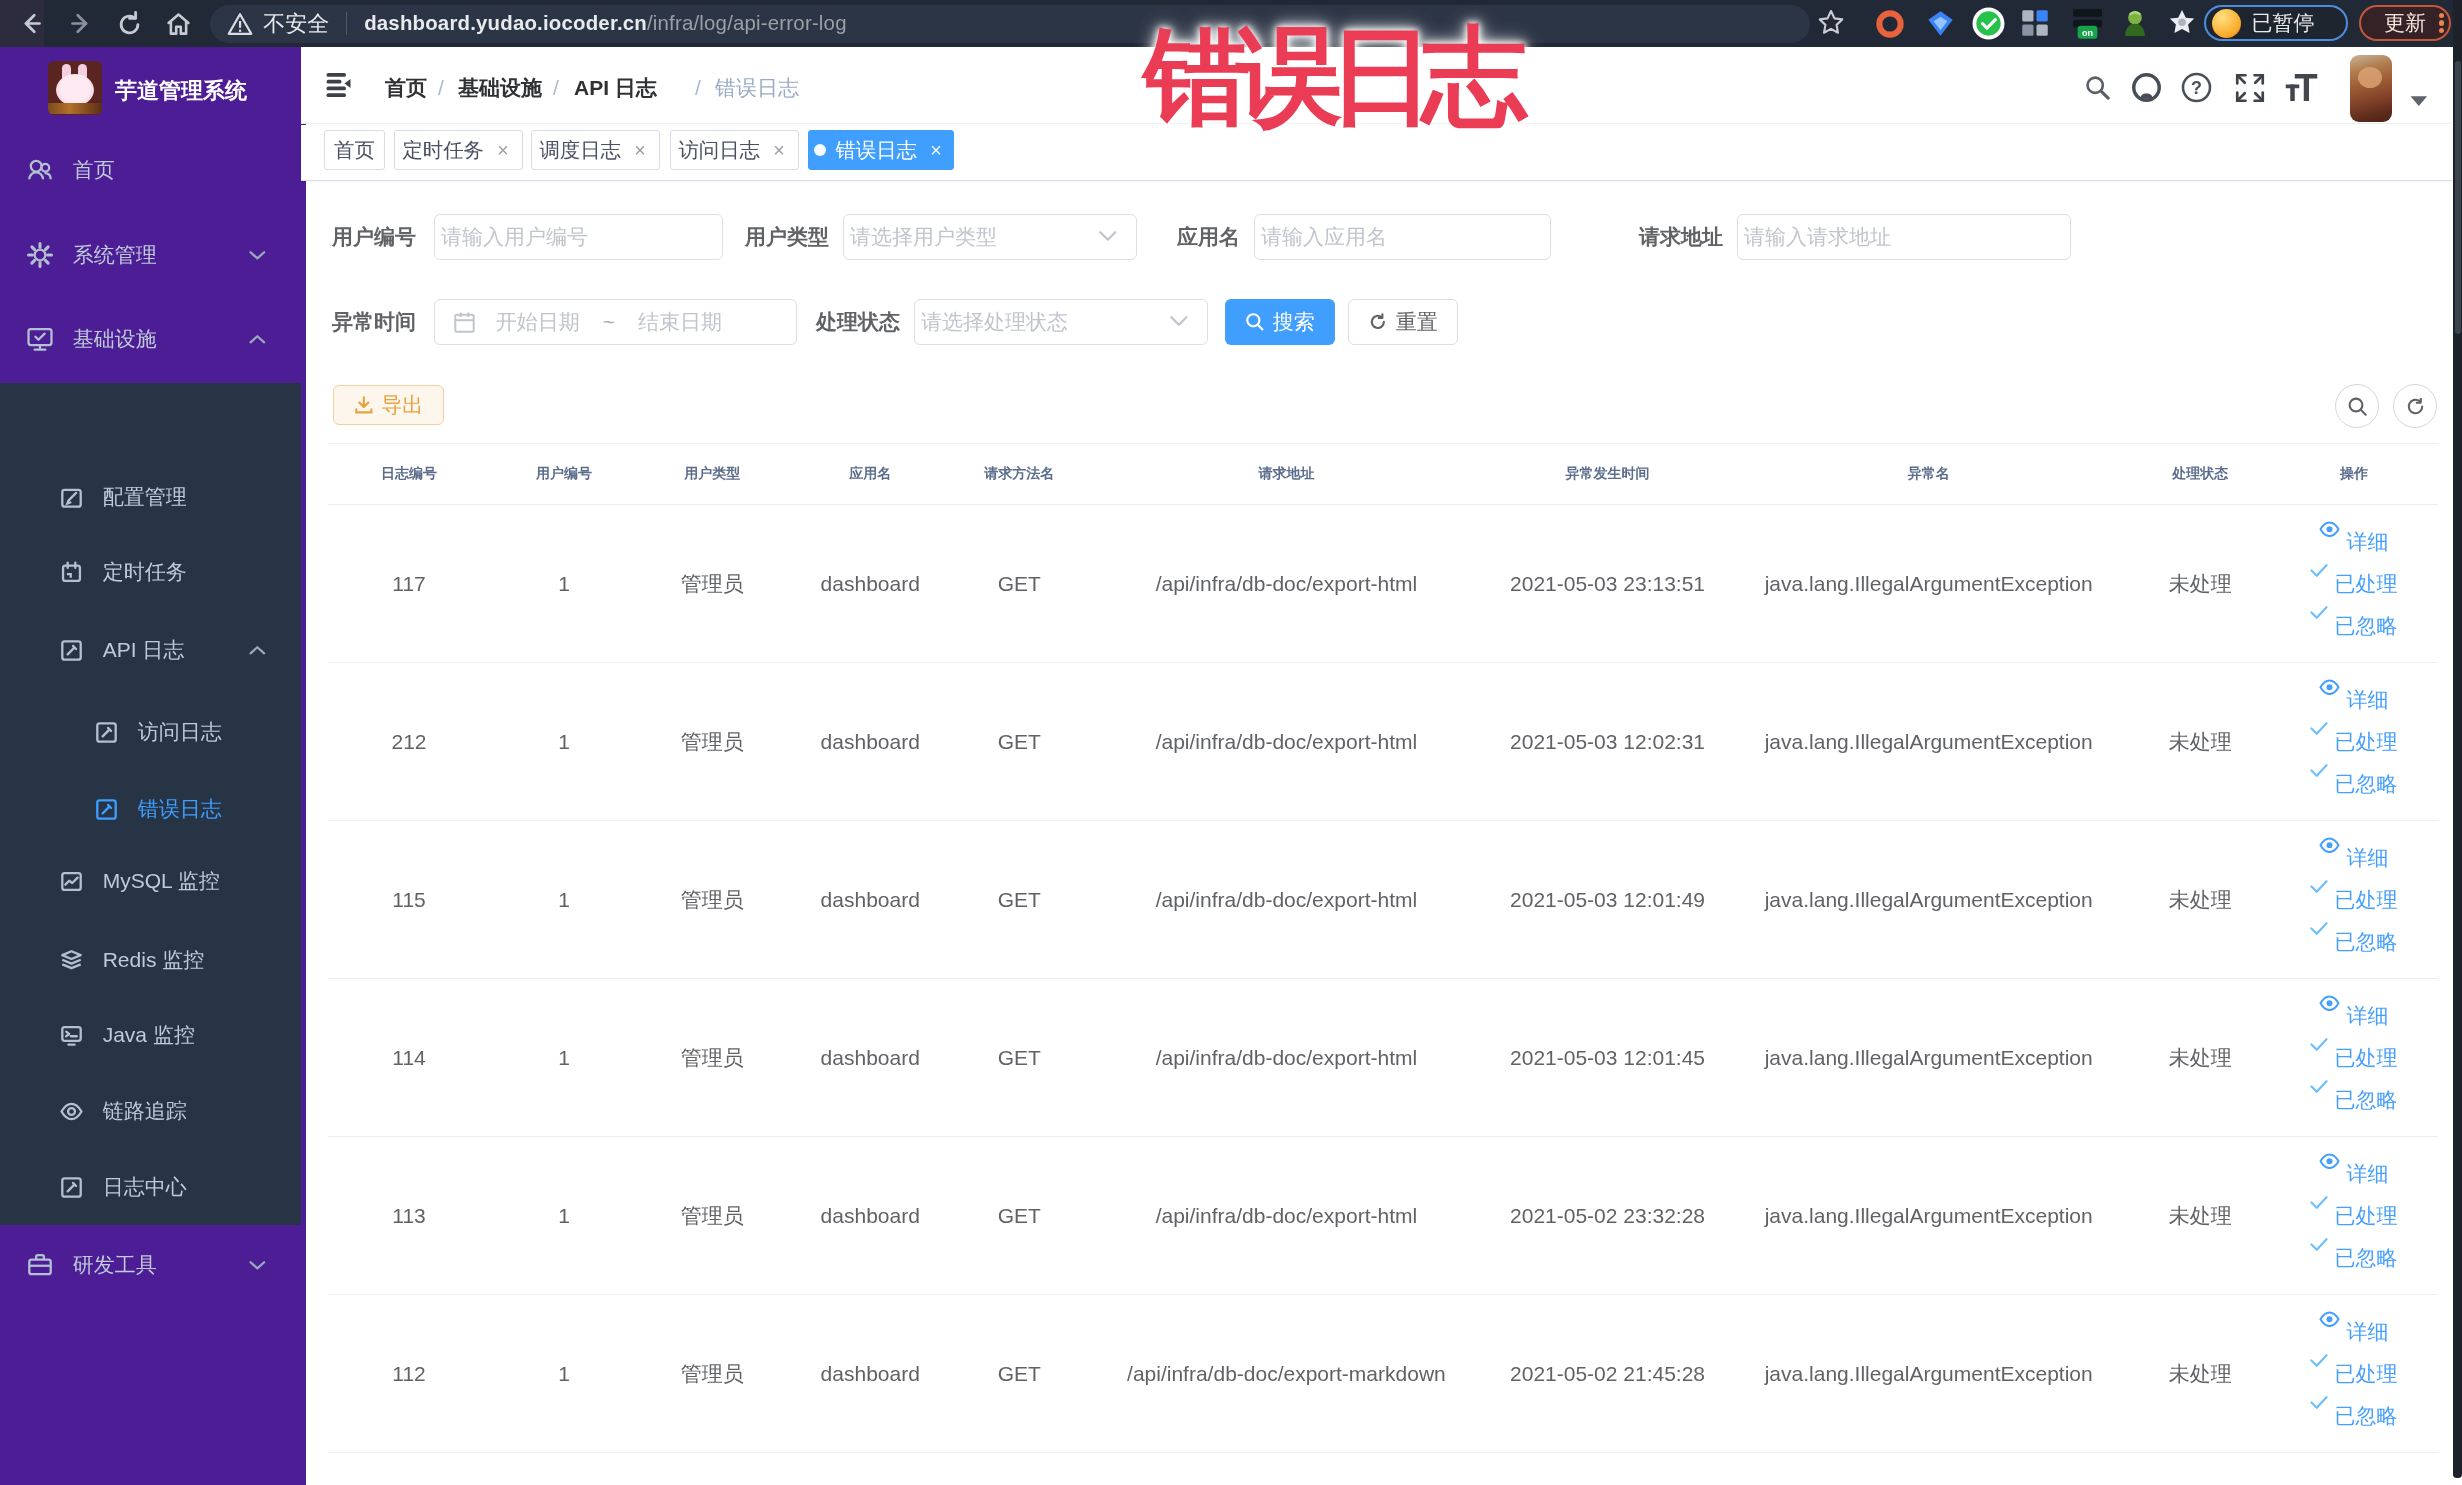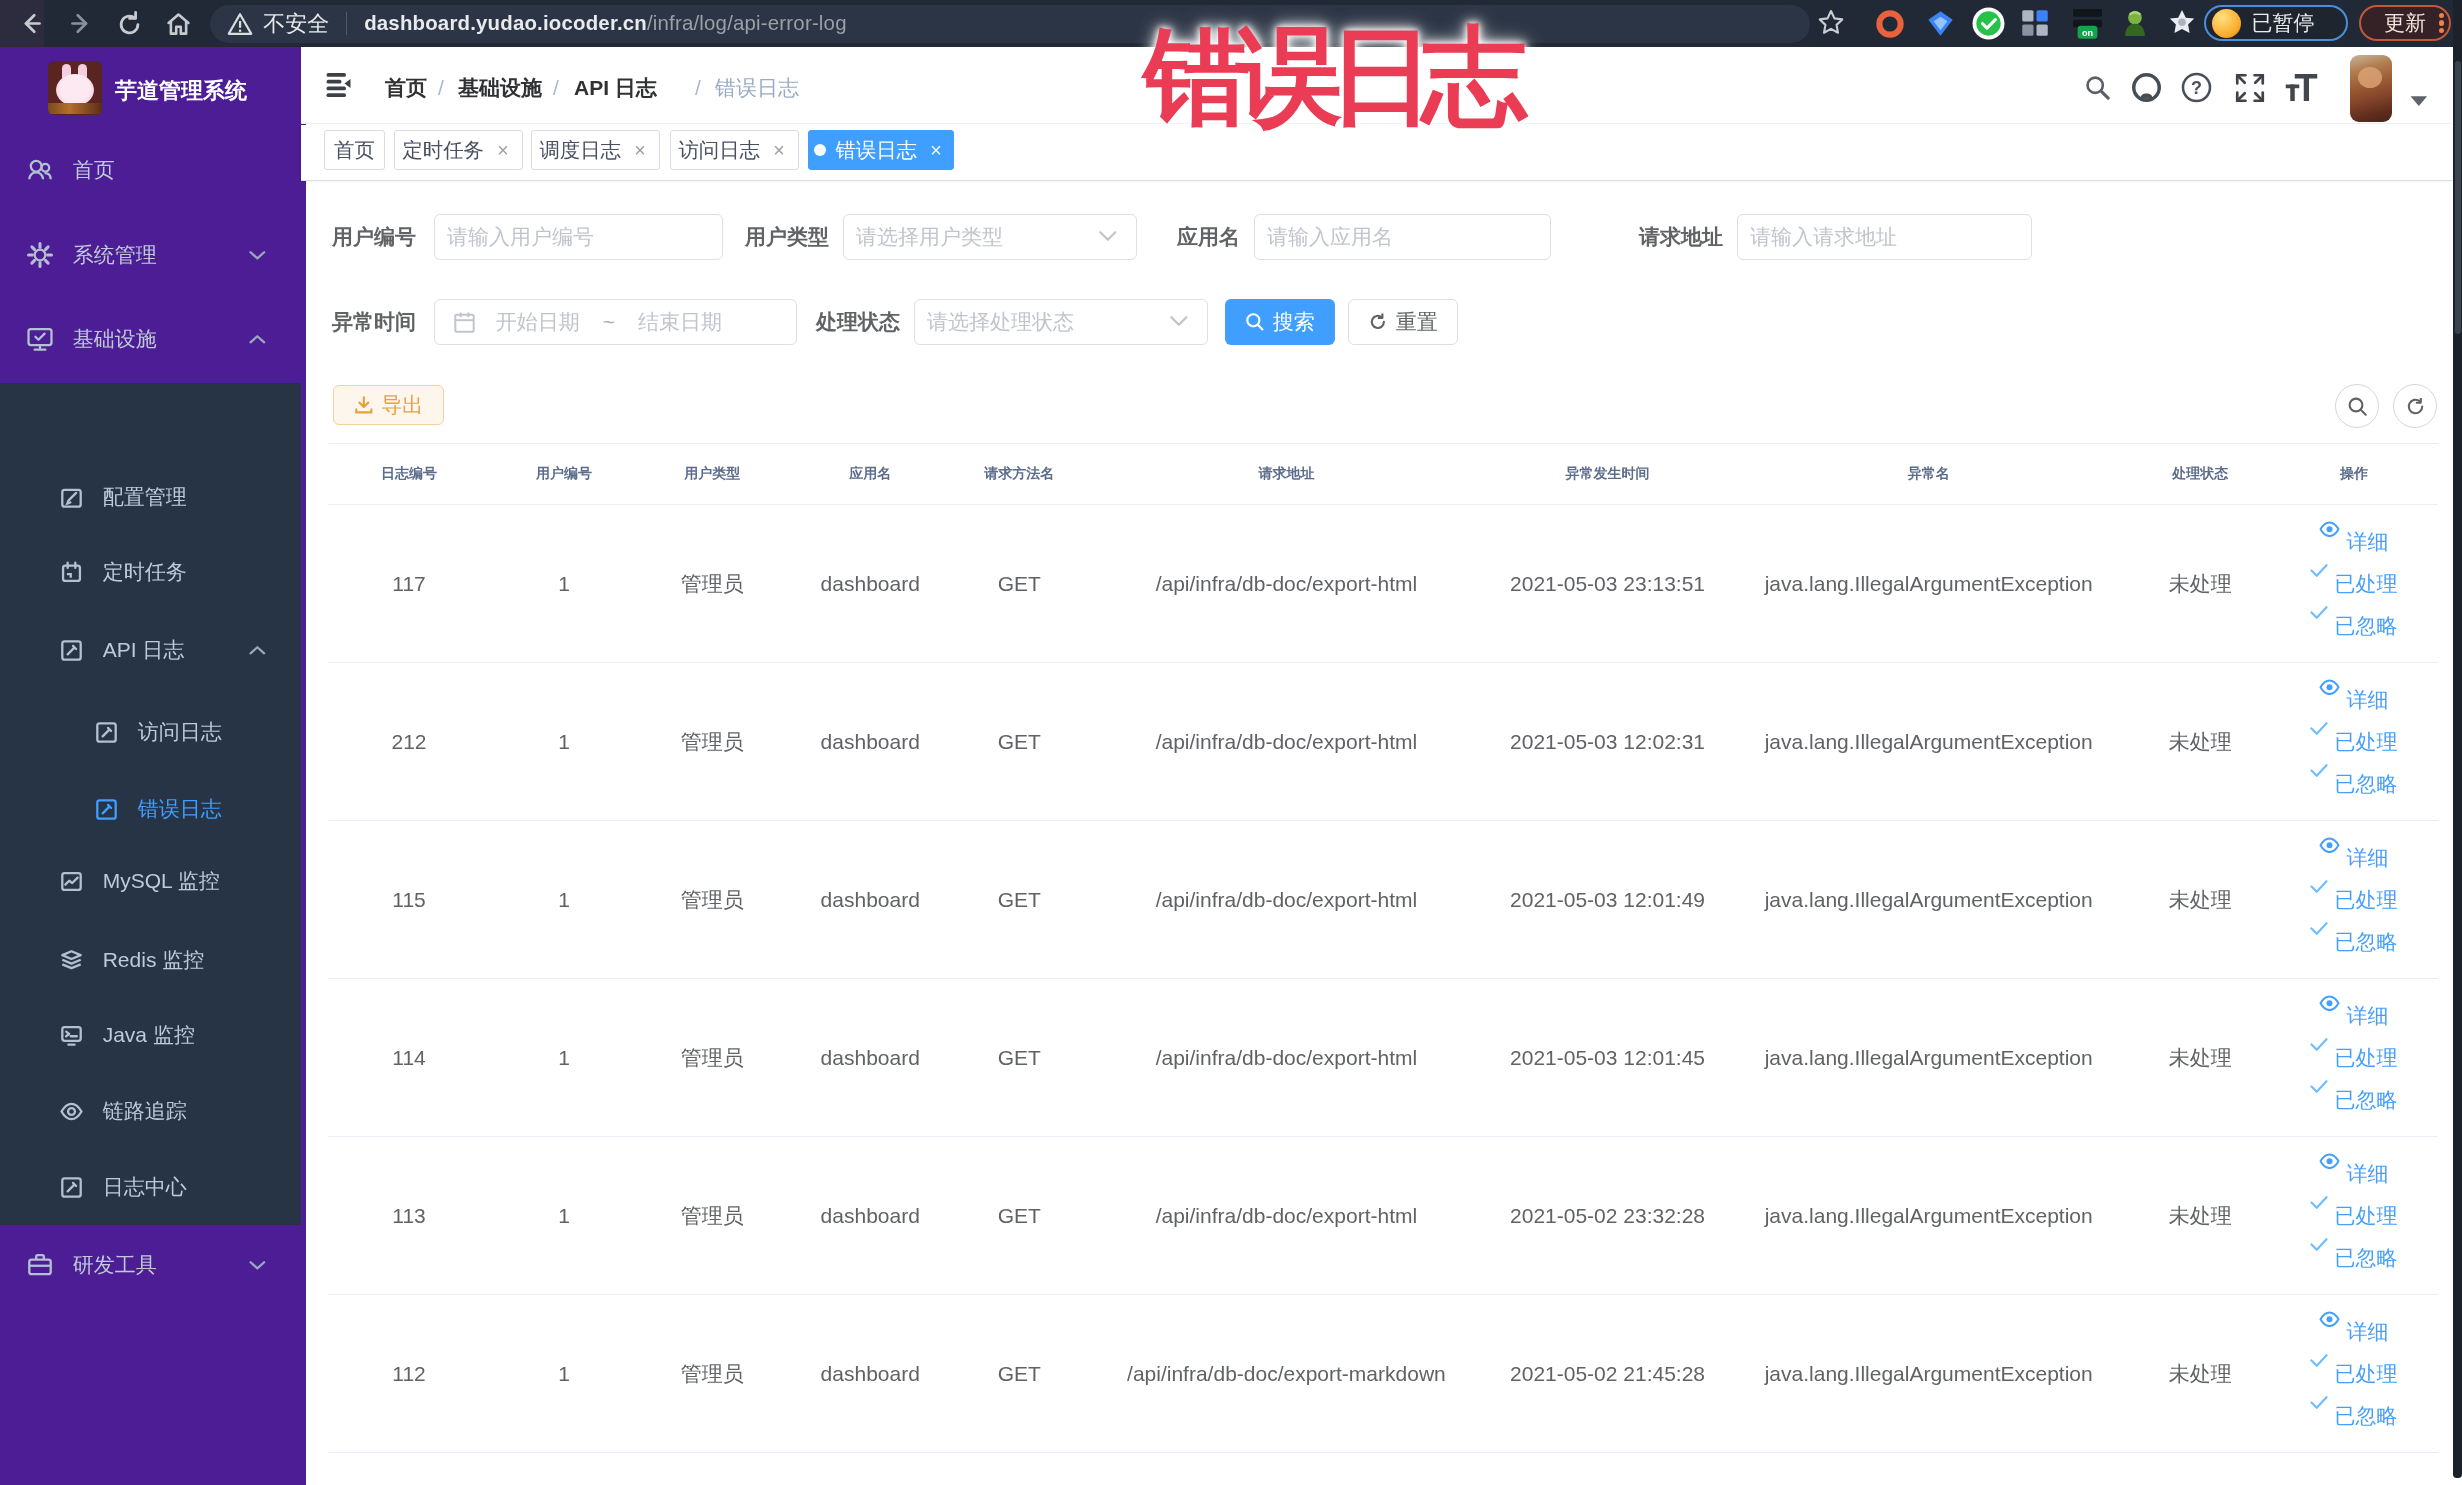--- a/index.html
+++ b/index.html
@@ -58,21 +58,21 @@
 .bc.b1{color:#303133;font-weight:700}
 .bc.sep{color:#aab8d0;font-weight:400}
 .bc.b2{color:#99aac4}
 
 .nico{position:absolute;top:71px}
 #avatar{position:absolute;left:2350px;top:55px;width:42px;height:67px;border-radius:9px;background:linear-gradient(165deg,#c9b49a 0%,#b17e50 22%,#9a5a33 45%,#81422a 65%,#5e2c1c 85%,#4a241a 100%);overflow:hidden}
 #avatar i{position:absolute;left:8.3px;top:12px;width:24px;height:21px;border-radius:50%;background:#d9a273;opacity:.85}
 
 .flabel{position:absolute;height:46px;line-height:46px;font-size:21px;font-weight:700;color:#606266;text-align:right}
 .finput{position:absolute;height:46px;border:1.5px solid #dcdfe6;border-radius:6px;background:#fff;display:flex;align-items:center;font-size:21px;color:#c0c4cc}
-.finput .ph{margin-left:12px}
+.finput .ph{margin-left:6px}
 .finput .chev{position:absolute;right:18px;top:15px}
 .fbtn{position:absolute;height:46px;border-radius:6px;font-size:21px;display:flex;align-items:center;justify-content:center}
 #btnSearch{left:1225px;top:299px;width:110px;background:#409eff;color:#fff}
 #btnReset{left:1348px;top:299px;width:110px;background:#fff;border:1.5px solid #dcdfe6;color:#606266}
 #btnExport{position:absolute;left:333px;top:385px;width:111px;height:40px;background:#fdf6ec;border:1.5px solid #f3d19e;color:#e6a23c;border-radius:6px;font-size:21px;display:flex;align-items:center;justify-content:center}
 .cbtn{position:absolute;top:384px;width:44px;height:44px;border-radius:50%;border:1.5px solid #d4d7de;background:#fff;display:flex;align-items:center;justify-content:center}
 
 #tbl{position:absolute;left:328px;top:443px;width:2110px;border-collapse:collapse;table-layout:fixed}
 #tbl th{height:61px;font-size:14px;font-weight:700;color:#5c6d8c;border-top:0.8px solid #ebeef5;border-bottom:0.8px solid #ebeef5;text-align:center}
 #tbl td{height:158px;font-size:21px;color:#606266;border-bottom:0.8px solid #ebeef5;text-align:center;vertical-align:middle;overflow:hidden;white-space:nowrap}
@@ -386,21 +386,21 @@
       <span class="ph">请选择用户类型</span>
   <svg class="chev" width="19.7" height="12" viewBox="0 0 26 16">
         <path d="M3 3 L13 13 L23 3" stroke="#c0c4cc" stroke-width="3" fill="none" stroke-linecap="round" stroke-linejoin="round"></path>
       </svg>
     </div>
 <div class="flabel" style="left:1176px;top:214px;width:64px">应用名</div>
 <div class="finput" style="left:1254px;top:214px;width:297px">
       <span class="ph">请输入应用名</span>
     </div>
 <div class="flabel" style="left:1635px;top:214px;width:88px">请求地址</div>
-<div class="finput" style="left:1737px;top:214px;width:295px">
+<div class="finput" style="left:1737px;top:214px;width:334px">
       <span class="ph">请输入请求地址</span>
     </div>
 <div class="flabel" style="left:328px;top:299px;width:88px">异常时间</div>
 <div class="finput" style="left:434px;top:299px;width:363px">
   <svg style="margin-left:18px" width="23" height="23" viewBox="0 0 30 30">
         <rect x="3" y="5" width="24" height="22" rx="2" stroke="#c0c4cc" stroke-width="2.6" fill="none"></rect>
         <line x1="3" y1="12" x2="27" y2="12" stroke="#c0c4cc" stroke-width="2.6"></line>
         <line x1="10" y1="2" x2="10" y2="8" stroke="#c0c4cc" stroke-width="2.6"></line>
         <line x1="20" y1="2" x2="20" y2="8" stroke="#c0c4cc" stroke-width="2.6"></line>
       </svg>

